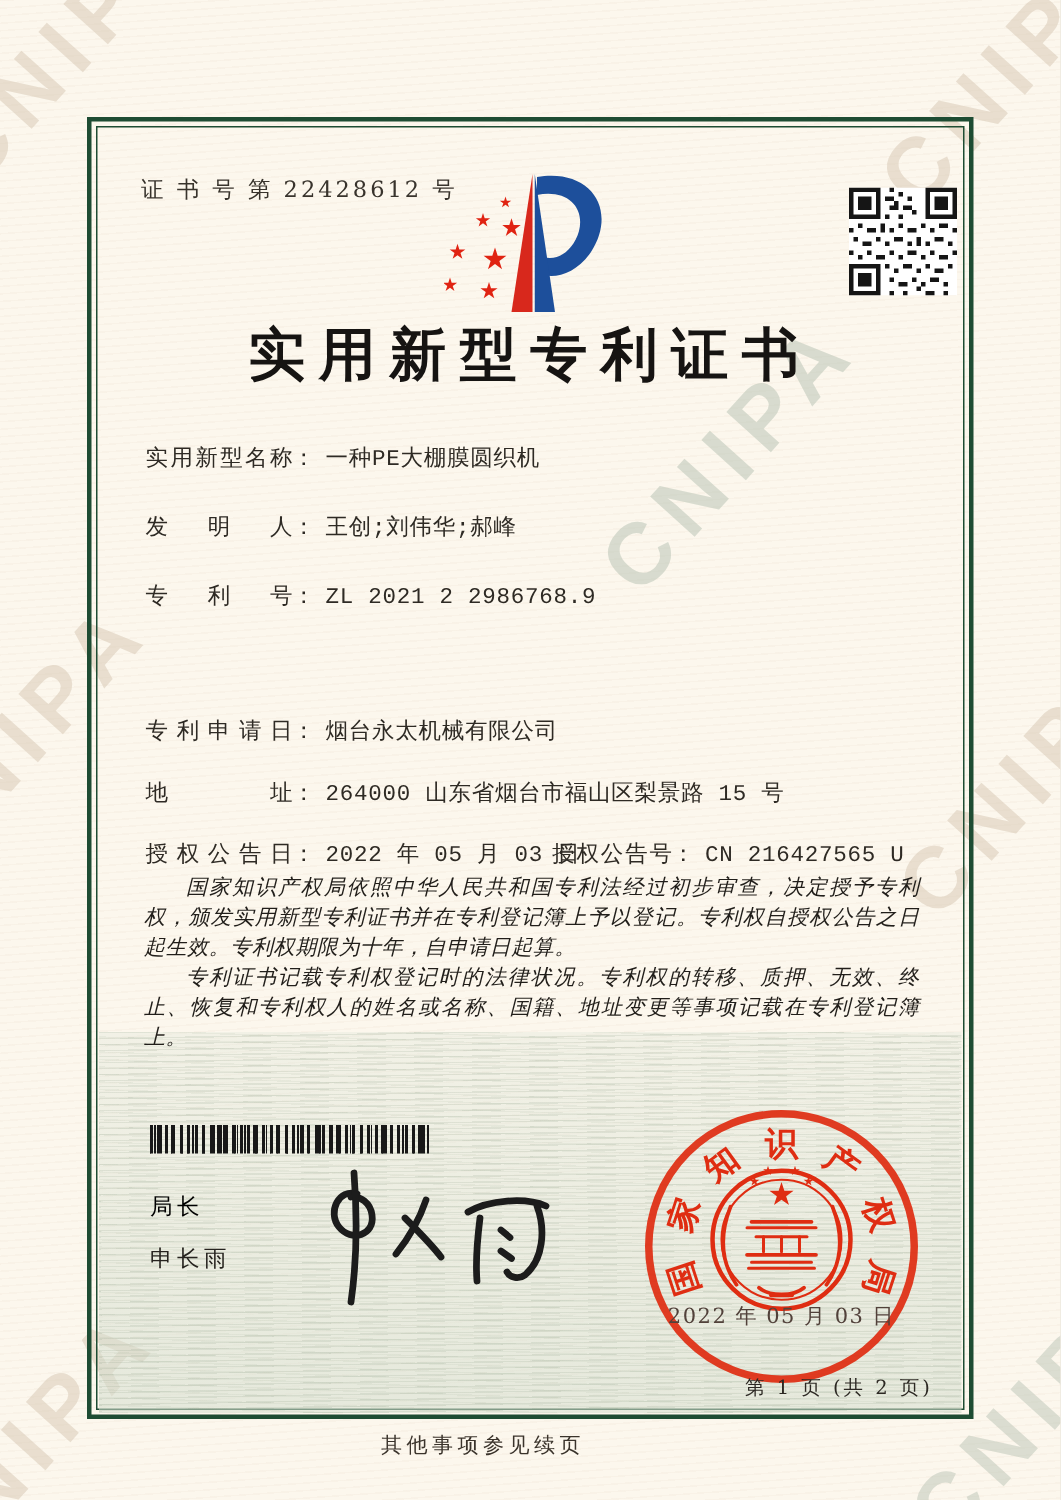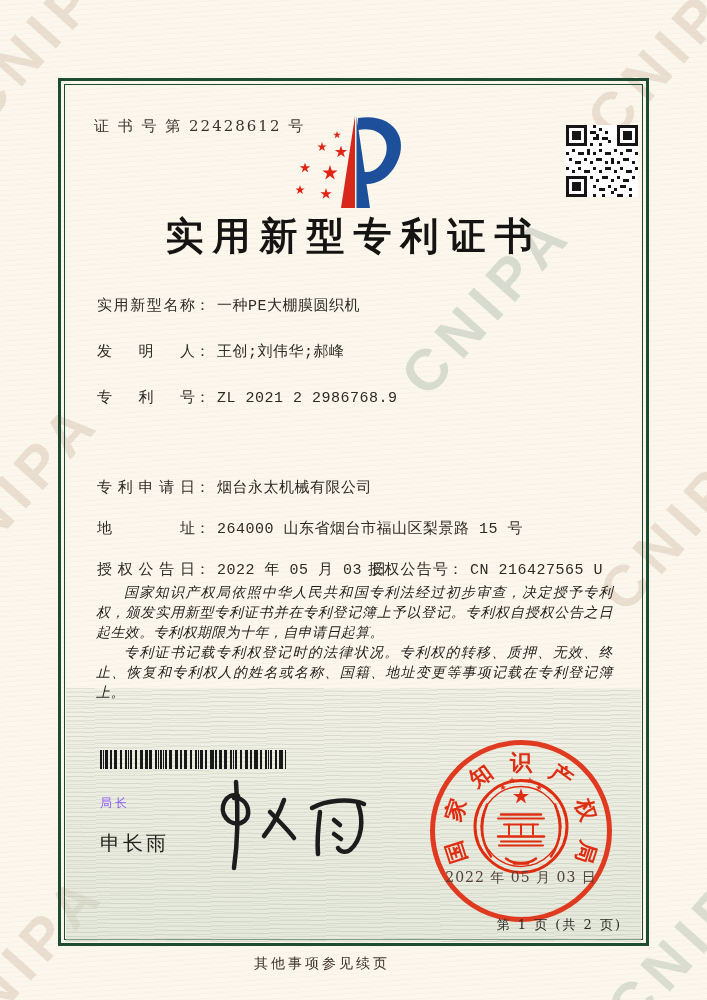--- a/index.html
+++ b/index.html
@@ -56,22 +56,22 @@
   .paras p{margin:0;text-indent:2em;letter-spacing:0.4px;font-style:italic;}
   
   .barcode{
     left:100px;top:750px;width:186px;height:19px;
     background:
       repeating-linear-gradient(90deg,#181818 0 2px,transparent 2px 5px),
       repeating-linear-gradient(90deg,#181818 0 1px,transparent 1px 7px),
       repeating-linear-gradient(90deg,transparent 0 3px,#181818 3px 4px,transparent 4px 11px);
   }
   
-  .signer-title{left:100px;top:795px;font-size:12px;letter-spacing:3px;color:#8b5cf6;}
-  .signer-name{left:100px;top:830px;font-size:20px;letter-spacing:3px;color:#26231f;}
+  .signer-title{left:100px;top:795px;font-size:15px;letter-spacing:3px;color:#000000;}
+  .signer-name{left:100px;top:830px;font-size:15px;letter-spacing:3px;color:#26231f;}
   .sig{left:200px;top:778px;width:180px;height:95px;}
   
   .seal{left:430px;top:740px;width:182px;height:182px;color:#df2d12;}
   .seal-ring{position:absolute;inset:0;border:5px solid #df2d12;border-radius:50%;box-sizing:border-box;opacity:0.93;}
   .seal-char{
     position:absolute;left:50%;top:50%;font-size:22px;font-weight:bold;
     font-family:"DejaVu Serif","Liberation Serif",serif;
   }
   .c1{transform:translate(-50%,-50%) rotate(-108deg) translateY(-68px);}
   .c2{transform:translate(-50%,-50%) rotate(-72deg)  translateY(-68px);}

